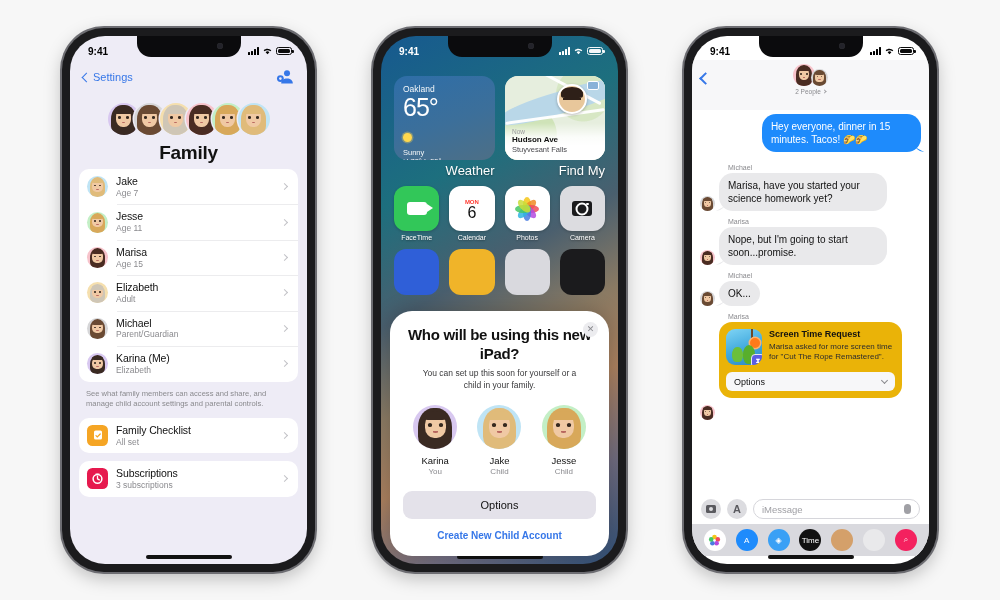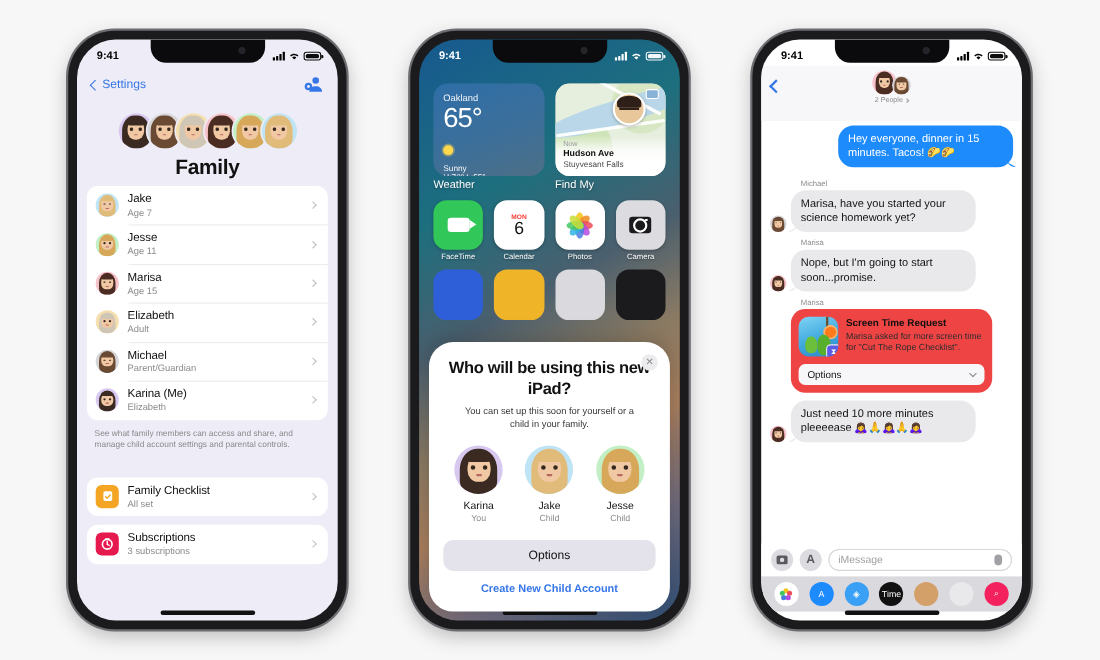--- a/index.html
+++ b/index.html
@@ -106,21 +106,21 @@
   .w-map .pin .glass { position:absolute; left:14%; right:14%; top:46%; height:20%;
                        border-top:2px solid #2e2018; }
   .w-map .lbl { position:absolute; left:0; right:0; bottom:0; padding:5px 7px 6px;
                 background:linear-gradient(transparent,rgba(255,255,255,.85) 38%,#fff 62%); }
   .w-map .now { font-size:6.5px; color:#9a9a9e; }
   .w-map .addr { font-size:8px; font-weight:bold; color:#111; line-height:1.25; }
   .w-map .area { font-size:7.5px; color:#4a4a4e; line-height:1.25; }
   .w-map .badge { position:absolute; right:6px; top:5px; width:12px; height:9px; border-radius:2px;
                   background:#89b2d8; border:1px solid #fff; }
   .wlabels { display:flex; gap:10px; margin-top:3px; }
-  .wlabels span { width:50%; text-align:left; font-size:10px; color:#fff; text-shadow:0 1px 2px rgba(0,0,0,.35); }
+  .wlabels span { width:50%; text-align:right; font-size:13px; color:#fff; text-shadow:0 1px 2px rgba(0,0,0,.35); }
 
   .apps { display:flex; gap:10px; margin-top:8px; }
   .app { width:calc(25% - 7.5px); text-align:center; }
   .app .ico { width:100%; aspect-ratio:1/1; border-radius:12px; margin:0 auto;
               display:flex; align-items:center; justify-content:center; box-shadow:0 1px 3px rgba(0,0,0,.2); }
   .app .nm2 { font-size:7px; color:#fff; margin-top:3px; text-shadow:0 1px 2px rgba(0,0,0,.4); }
   .cam-ico { width:20px; height:15px; background:#1b1b1d; border-radius:3px; position:relative; }
   .cam-ico::before{content:"";position:absolute;left:50%;top:50%;transform:translate(-50%,-50%);
                    width:9px;height:9px;border-radius:50%;border:2px solid #fff;}
   .cam-ico::after{content:"";position:absolute;right:3px;top:2px;width:3px;height:2px;background:#fff;border-radius:1px;}
@@ -175,21 +175,21 @@
   .bub-s::after { content:""; position:absolute; right:-3px; bottom:0; width:10px; height:12px;
                   background:#1e8bfc; border-bottom-left-radius:12px; clip-path:polygon(0 55%,100% 100%,0 100%); }
   .recv { margin-bottom:7px; }
   .sender { font-size:7px; color:#8a8a8e; margin-left:28px; margin-bottom:2px; }
   .rline { display:flex; align-items:flex-end; gap:4px; }
   .rline .memo { width:15px; height:15px; }
   .bub-r { max-width:76%; background:#e9e9eb; color:#111; font-size:10px; line-height:1.3;
            padding:6px 9px; border-radius:14px; position:relative; }
   .bub-r::after { content:""; position:absolute; left:-3px; bottom:0; width:10px; height:12px;
                   background:#e9e9eb; border-bottom-right-radius:12px; clip-path:polygon(100% 55%,100% 100%,0 100%); }
-  .stcard { background:#ef4444; border-radius:13px; padding:7px; max-width:83%; }
+  .stcard { background:#eab308; border-radius:13px; padding:7px; max-width:83%; }
   .st-top { display:flex; gap:7px; }
   .st-ico { width:36px; height:36px; border-radius:9px; flex:none; position:relative;
             background:linear-gradient(160deg,#7fd4f5,#3fa8dd 55%,#2e86c4); overflow:hidden; }
   .st-ico .frog { position:absolute; left:18%; bottom:8%; width:28%; height:42%;
                   border-radius:50% 50% 42% 42%; background:#6bbf3a; }
   .st-ico .frog2 { position:absolute; left:46%; bottom:4%; width:34%; height:52%;
                    border-radius:50% 50% 42% 42%; background:#58af2c; }
   .st-ico .candy { position:absolute; right:6%; top:26%; width:10px; height:10px; border-radius:50%;
                    background:#ff7a1a; box-shadow:0 0 0 1.5px #ffb36b; }
   .st-ico .rope { position:absolute; right:26%; top:0; width:1.5px; height:30%; background:#6b4a2a; }
@@ -408,21 +408,21 @@
               </div>
               <div class="txt">
                 <div class="nm">Karina (Me)</div>
                 <div class="sub">Elizabeth</div>
               </div>
               <span class="chev-r"></span>
             </div>
           </div>
         <div class="foot">See what family members can access and share, and manage child account settings and parental controls.</div>
         <div id="p1-items">
-            <div class="card" style="margin-top: 16px;">
+            <div class="card" style="margin-top: 0px;">
               <div class="row">
                 <div class="appicon" style="background: rgb(245, 165, 36);">
                   <svg width="12" height="12" viewBox="0 0 12 12">
                     <rect x="2" y="1.5" width="8" height="9" rx="1.6" fill="#fff"></rect>
                     <path d="M4 6.6l1.3 1.3L8.2 5" stroke="#f5a524" stroke-width="1.3" fill="none" stroke-linecap="round"></path>
                   </svg>
                 </div>
                 <div class="txt">
                   <div class="nm">Family Checklist</div>
                   <div class="sub">All set</div>
@@ -682,58 +682,71 @@
             <div class="rline">
               <div class="memo" style="background: rgb(247, 195, 203);">
                 <span class="hair" style="background:#4a2c22"></span>
                 <span class="face"></span>
                 <span class="bang" style="background:#4a2c22"></span>
                 <span class="eye l"></span>
                 <span class="eye r"></span>
                 <span class="mouth"></span>
               </div>
               <div class="bub-r">Nope, but I'm going to start soon...promise.</div>
+            </div>
+          </div>
+          <div class="recv">
+            <div class="sender">Michael</div>
+            <div class="rline">
+              <div class="memo" style="background: rgb(214, 214, 216);">
+                <span class="hair" style="background:#6a4a33"></span>
+                <span class="face"></span>
+                <span class="bang" style="background:#6a4a33"></span>
+                <span class="eye l"></span>
+                <span class="eye r"></span>
+                <span class="mouth"></span>
+              </div>
+              <div class="bub-r">OK...</div>
             </div>
           </div>
           <div class="recv">
             <div class="sender">Marisa</div>
             <div class="rline">
               <div style="width:15px;flex:none"></div>
               <div class="stcard">
                 <div class="st-top">
                   <div class="st-ico">
                     <span class="rope"></span>
                     <span class="candy"></span>
                     <span class="frog"></span>
                     <span class="frog2"></span>
                     <span class="st-badge">⧗</span>
                   </div>
                   <div class="st-txt">
                     <div class="t1">Screen Time Request</div>
-                    <div class="t2">Marisa asked for more screen time for "Cut The Rope Checklist".</div>
+                    <div class="t2">Marisa asked for more screen time for "Cut The Rope Remastered".</div>
                   </div>
                 </div>
                 <div class="opt">
                   <span>Options</span>
                   <span class="cd"></span>
                 </div>
               </div>
             </div>
           </div>
           <div class="recv" style="margin-top: 4px;">
             <div class="rline">
               <div class="memo" style="background: rgb(247, 195, 203);">
                 <span class="hair" style="background:#4a2c22"></span>
                 <span class="face"></span>
                 <span class="bang" style="background:#4a2c22"></span>
                 <span class="eye l"></span>
                 <span class="eye r"></span>
                 <span class="mouth"></span>
               </div>
-              <div class="bub-r">Just need 10 more minutes pleeeease 🙇‍♀️🙏🙇‍♀️🙏🙇‍♀️</div>
             </div>
           </div>
         </div>
 
       <div class="inputbar">
         <div class="circ">
             <span class="camg"></span>
           </div>
         <div class="circ">
             <span class="apps-g">A</span>

